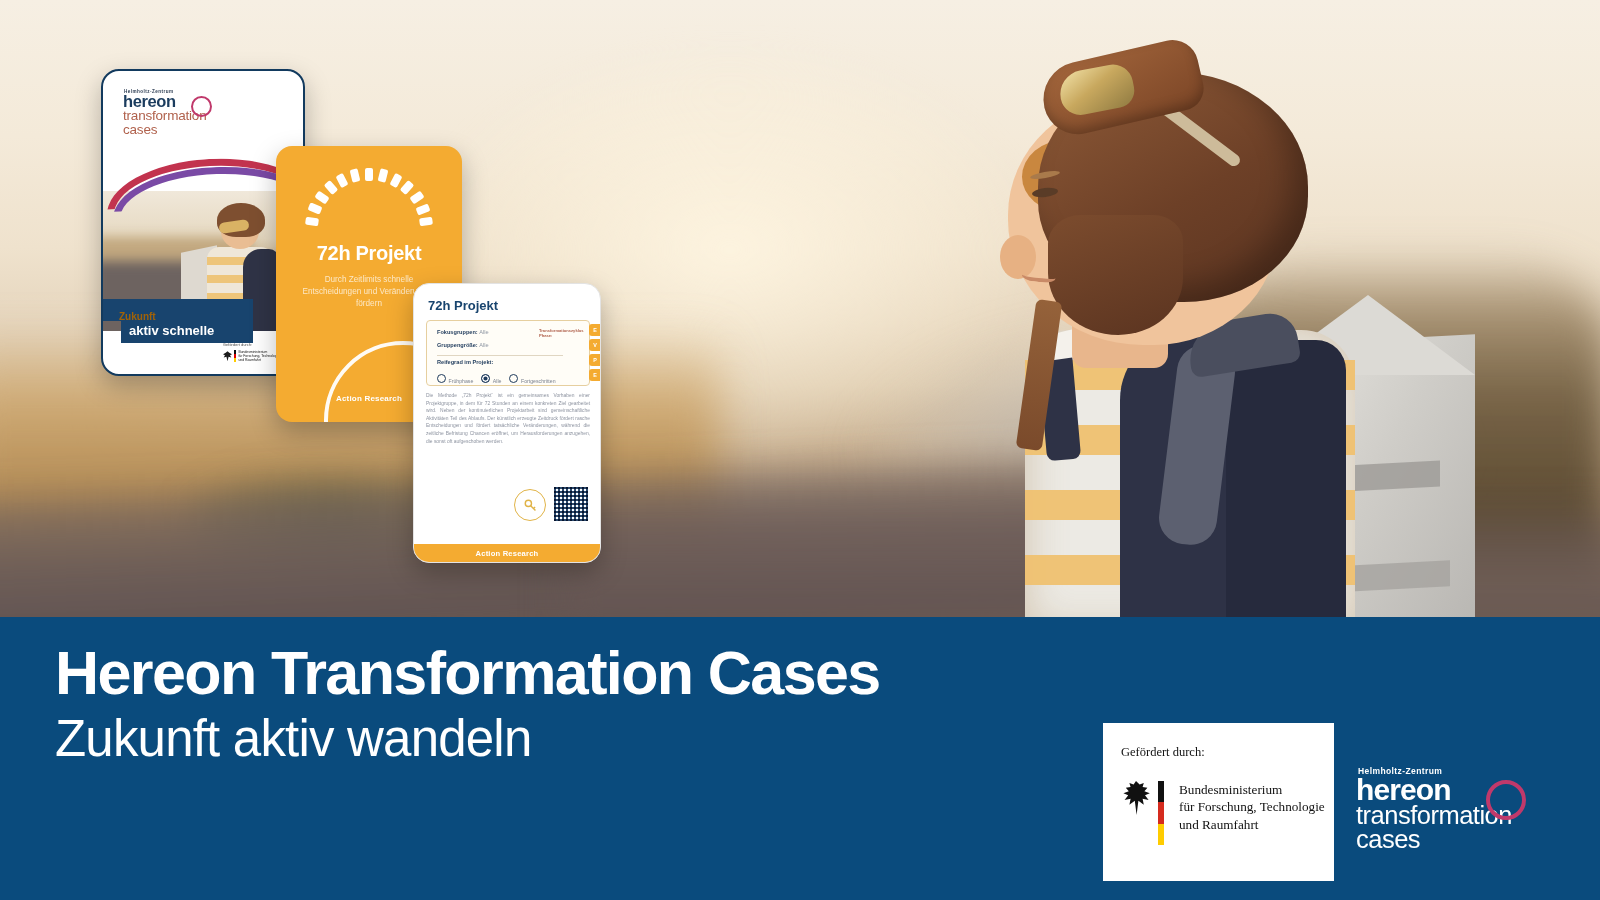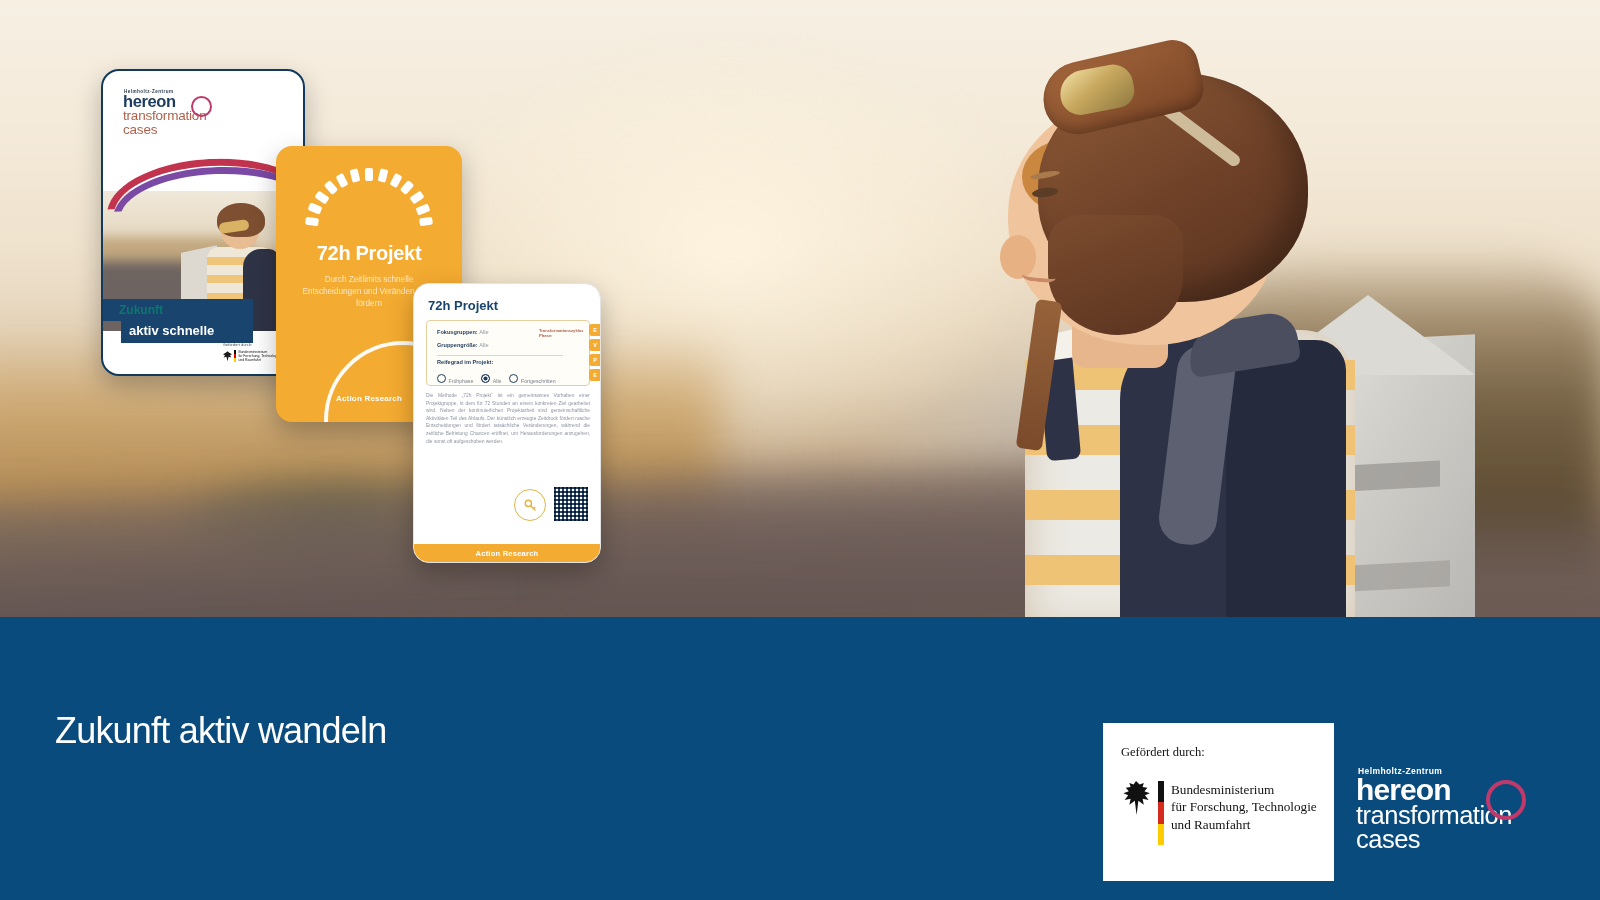--- a/index.html
+++ b/index.html
@@ -93,21 +93,21 @@
   .c1-kid-body{position:absolute;left:104px;top:56px;width:66px;height:86px;background:#efe7d8;border-radius:12px 12px 0 0;}
   .c1-kid-s{position:absolute;left:104px;width:66px;height:8px;background:#eec579;}
   .c1-kid-arm{position:absolute;left:140px;top:58px;width:36px;height:86px;background:#2f3346;border-radius:18px 10px 0 0;}
   .c1-kid-wing{position:absolute;left:78px;top:58px;width:36px;height:64px;background:#ded9d0;transform:skewY(-12deg);}
   .c1-arc1{position:absolute;left:4px;top:88px;width:196px;height:88px;border:7px solid #c2334e;border-radius:50%;
            clip-path:inset(0 0 56% 0);transform:rotate(-3deg);}
   .c1-arc2{position:absolute;left:10px;top:96px;width:196px;height:84px;border:7px solid #7a4aa5;border-radius:50%;
            clip-path:inset(0 0 58% 0);transform:rotate(-2deg);}
   .c1-band{position:absolute;left:0;top:228px;width:150px;height:22px;background:#18446e;}
   .c1-band2{position:absolute;left:18px;top:250px;width:132px;height:22px;background:#18446e;}
-  .c1-bt1{position:absolute;left:16px;top:232px;color:#0f766e;font-weight:700;font-size:12px;}
+  .c1-bt1{position:absolute;left:16px;top:240px;color:#a16207;font-weight:700;font-size:10px;}
   .c1-bt2{position:absolute;left:26px;top:252px;color:#fff;font-weight:700;font-size:13px;}
   .c1-foot{position:absolute;left:120px;top:272px;width:76px;}
   .c1-foot-t{font-size:3.6px;color:#333;letter-spacing:.2px;}
   .c1-foot-row{display:flex;gap:2px;align-items:center;margin-top:3px;}
   .c1-eagle{width:9px;height:10px;background:#1d1d1d;
             clip-path:polygon(50% 0,70% 16%,100% 30%,78% 40%,92% 62%,62% 56%,50% 100%,38% 56%,8% 62%,22% 40%,0 30%,30% 16%);}
   .c1-flag{width:2.4px;height:12px;background:linear-gradient(180deg,#111 33%,#d00 33% 66%,#fc0 66%);}
   .c1-foot-txt{font-size:3.4px;line-height:1.22;color:#111;}
 
   
@@ -142,29 +142,29 @@
        background:
          repeating-linear-gradient(90deg,#2b4a6e 0 2px,#fff 2px 4px),
          repeating-linear-gradient(0deg,#2b4a6e 0 2px,transparent 2px 4px);
        background-blend-mode:multiply;}
   .c3-foot{position:absolute;left:0;bottom:0;width:186px;height:18px;background:#f4ab31;color:#fff;font-weight:700;font-size:7.6px;
        display:flex;align-items:center;justify-content:center;letter-spacing:.2px;}
 
   
   .banner{position:absolute;left:0;top:617px;width:1600px;height:283px;background:#0a4b7d;}
   .b-title{position:absolute;left:55px;top:26px;color:#fff;font-size:61px;font-weight:700;letter-spacing:-1.6px;line-height:1;}
-  .b-sub{position:absolute;left:55px;top:96px;color:#fff;font-size:36px;font-weight:400;letter-spacing:-.8px;line-height:1;}
+  .b-sub{position:absolute;left:55px;top:96px;color:#fff;font-size:51px;font-weight:400;letter-spacing:-.8px;line-height:1;}
 
   .bmbf{position:absolute;left:1103px;top:723px;width:231px;height:158px;background:#fff;}
   .bmbf-t{position:absolute;left:18px;top:22px;font-family:"Liberation Serif", serif;font-size:12.5px;color:#111;}
   .bmbf-row{position:absolute;left:18px;top:58px;display:flex;align-items:flex-start;gap:7px;}
   .eagle{width:30px;height:34px;background:#111;
          clip-path:polygon(50% 0,62% 10%,76% 6%,72% 18%,88% 20%,78% 30%,96% 36%,80% 42%,92% 56%,72% 52%,76% 70%,58% 58%,52% 100%,46% 58%,28% 70%,32% 52%,12% 56%,24% 42%,8% 36%,26% 30%,16% 20%,32% 18%,28% 6%,42% 10%);}
   .flag{width:6px;height:64px;background:linear-gradient(180deg,#111 0 33.3%,#d52b1e 33.3% 66.6%,#ffcc00 66.6% 100%);}
-  .bmbf-txt{font-family:"Liberation Serif", serif;font-size:13.2px;line-height:1.32;color:#111;white-space:pre-line;}
+  .bmbf-txt{font-family:"Liberation Serif", serif;font-size:13.2px;line-height:1.32;color:#111;white-space:pre-line;margin-left:8px;}
 
   .hereon-logo{position:absolute;left:1356px;top:766px;width:200px;}
   .hl-helm{font-size:8.5px;font-weight:700;color:#fff;letter-spacing:.4px;margin-left:2px;}
   .hl-name{font-size:30px;font-weight:700;color:#fff;line-height:.9;letter-spacing:-.9px;}
   .hl-l2,.hl-l3{font-size:25.5px;font-weight:400;color:#fff;line-height:.96;letter-spacing:-.5px;}
   .hl-ring{position:absolute;left:130px;top:4px;width:32px;height:32px;border:4px solid #c0396b;border-radius:50%;}
 </style>
 </head>
 <body>
 
@@ -326,20 +326,21 @@
           <path d="M12.2 12.2 L19 19"></path>
           <path d="M16.2 16.2 L18.4 14"></path>
       </svg>
     </div>
     <div class="c3-qr"></div>
 
     <div class="c3-foot">Action Research</div>
   </div>
 
   <div class="banner">
+    <div class="b-title">Hereon Transformation Cases</div>
     <div class="b-sub">Zukunft aktiv wandeln</div>
   </div>
 
   <div class="bmbf">
     <div class="bmbf-t">Gefördert durch:</div>
     <div class="bmbf-row">
       <div class="eagle"></div>
       <div class="flag"></div>
       <div class="bmbf-txt">Bundesministerium
 für Forschung, Technologie

